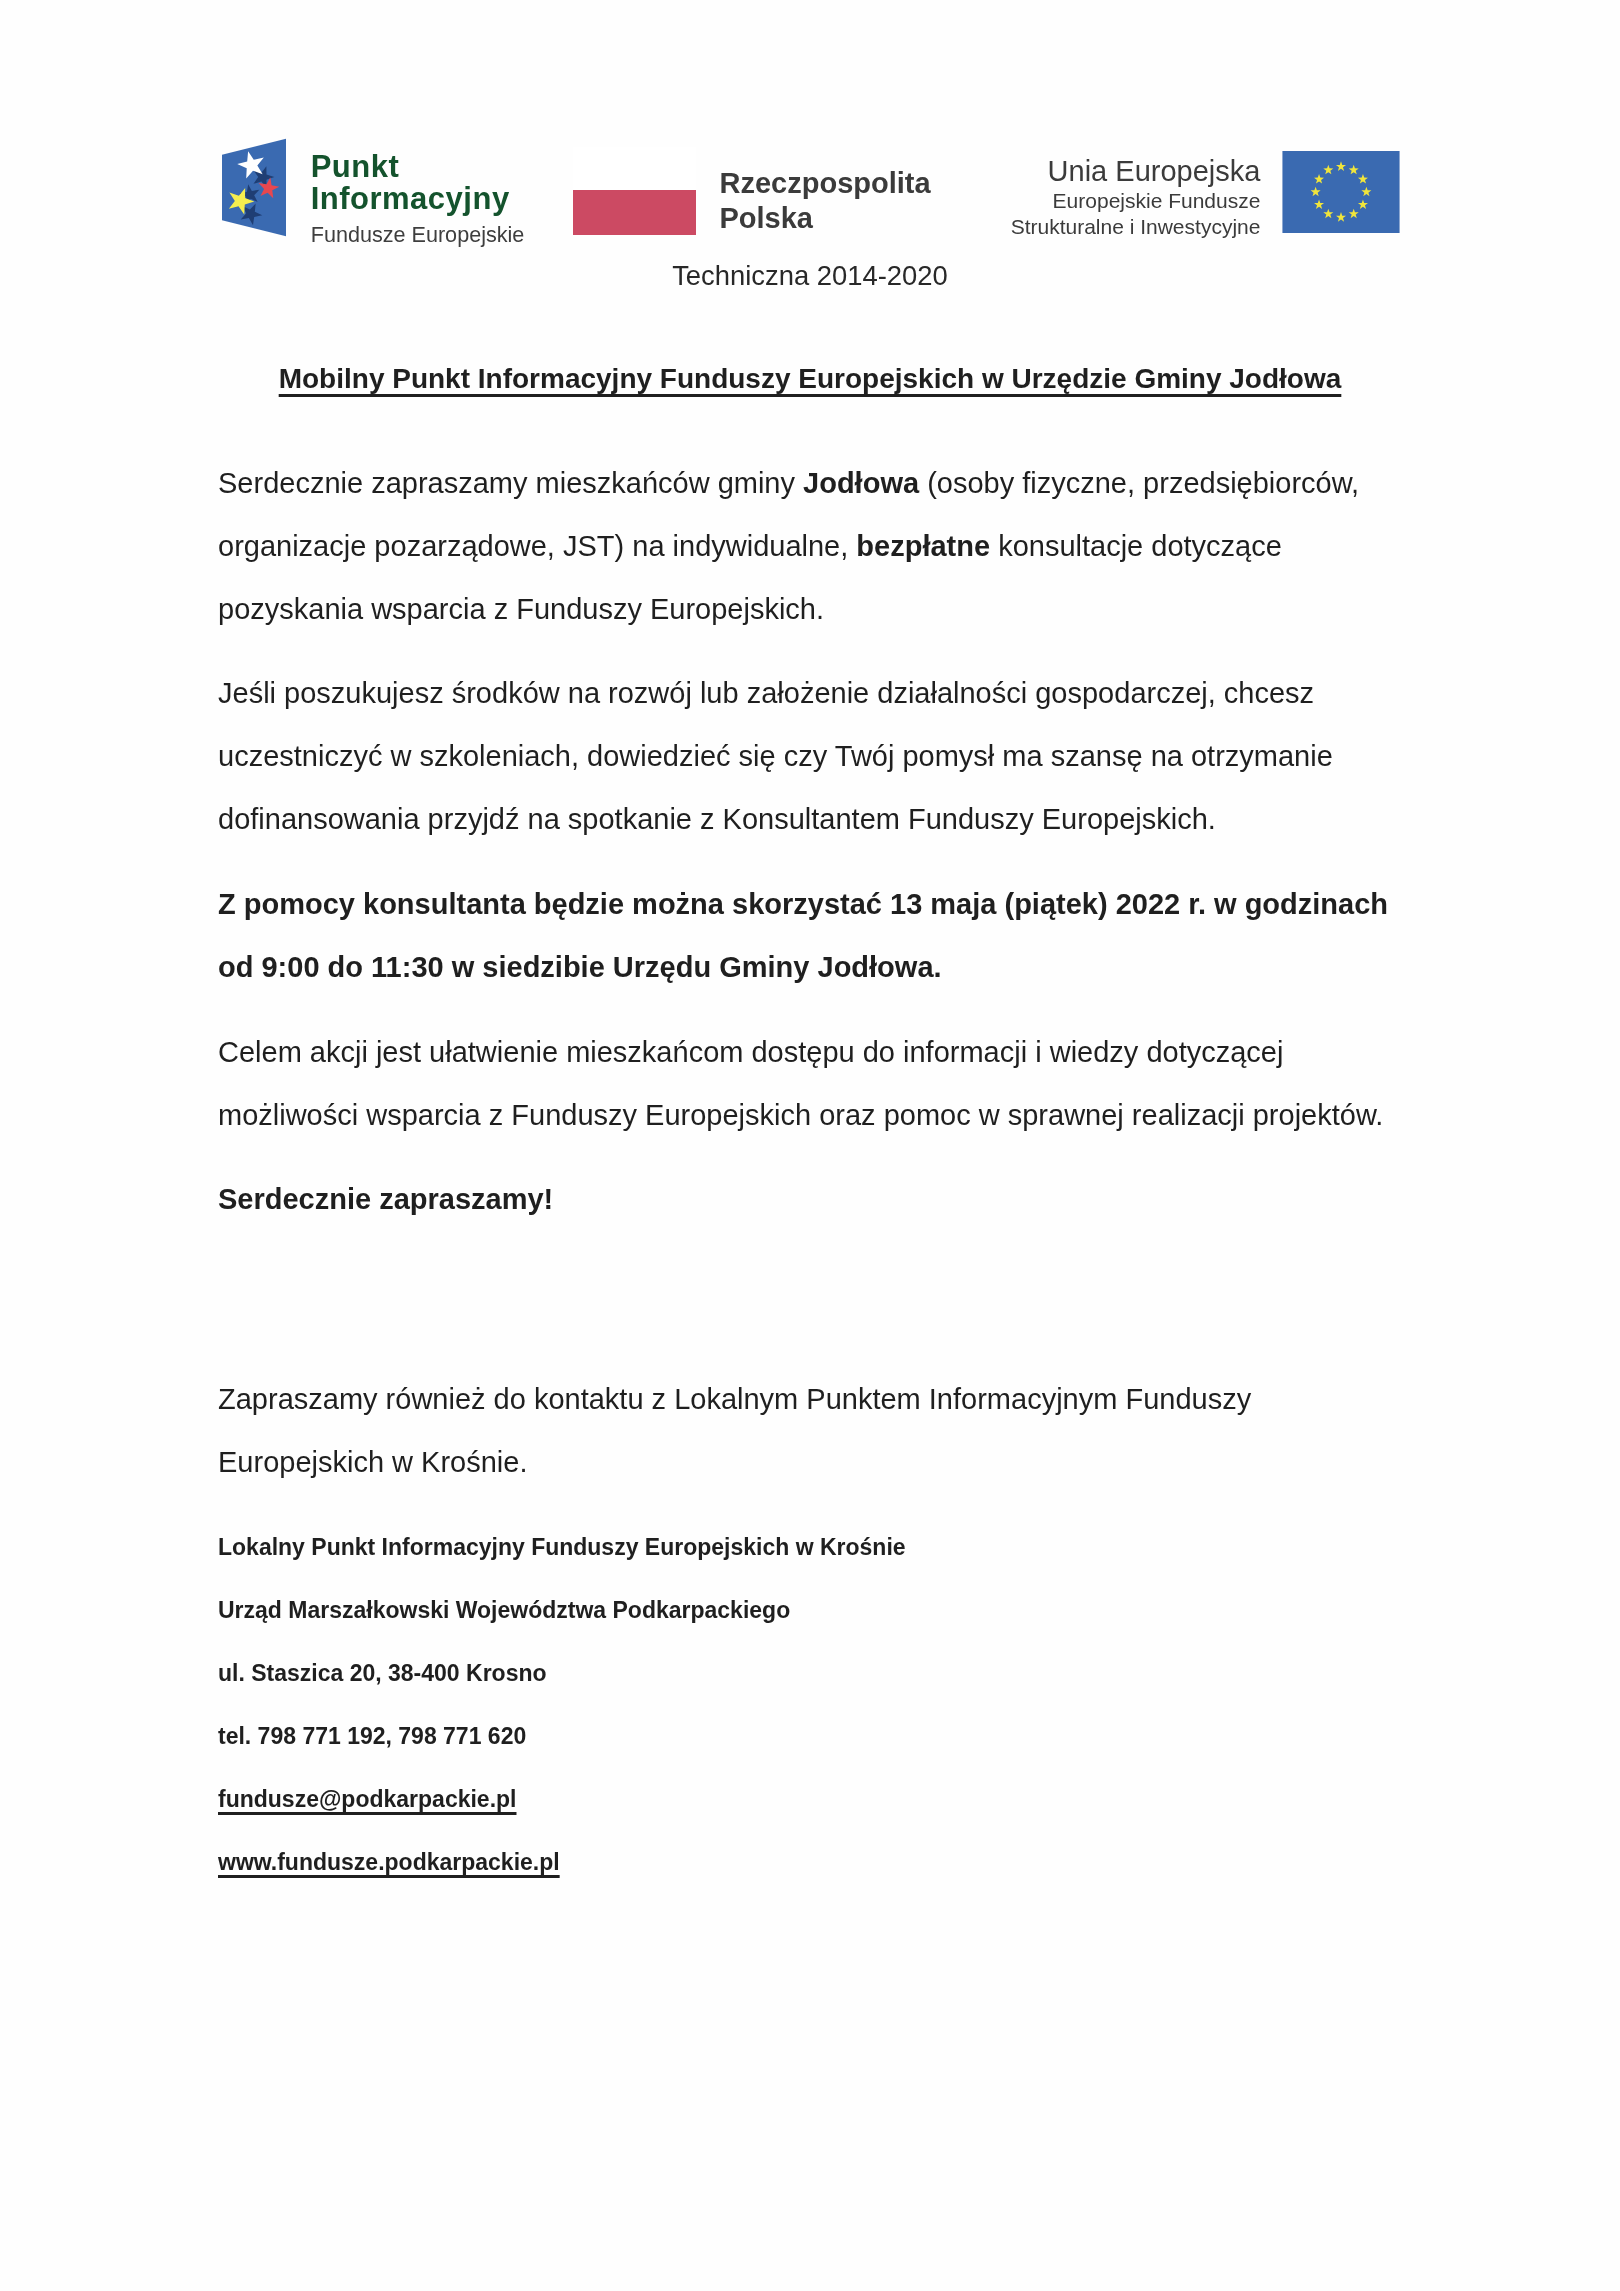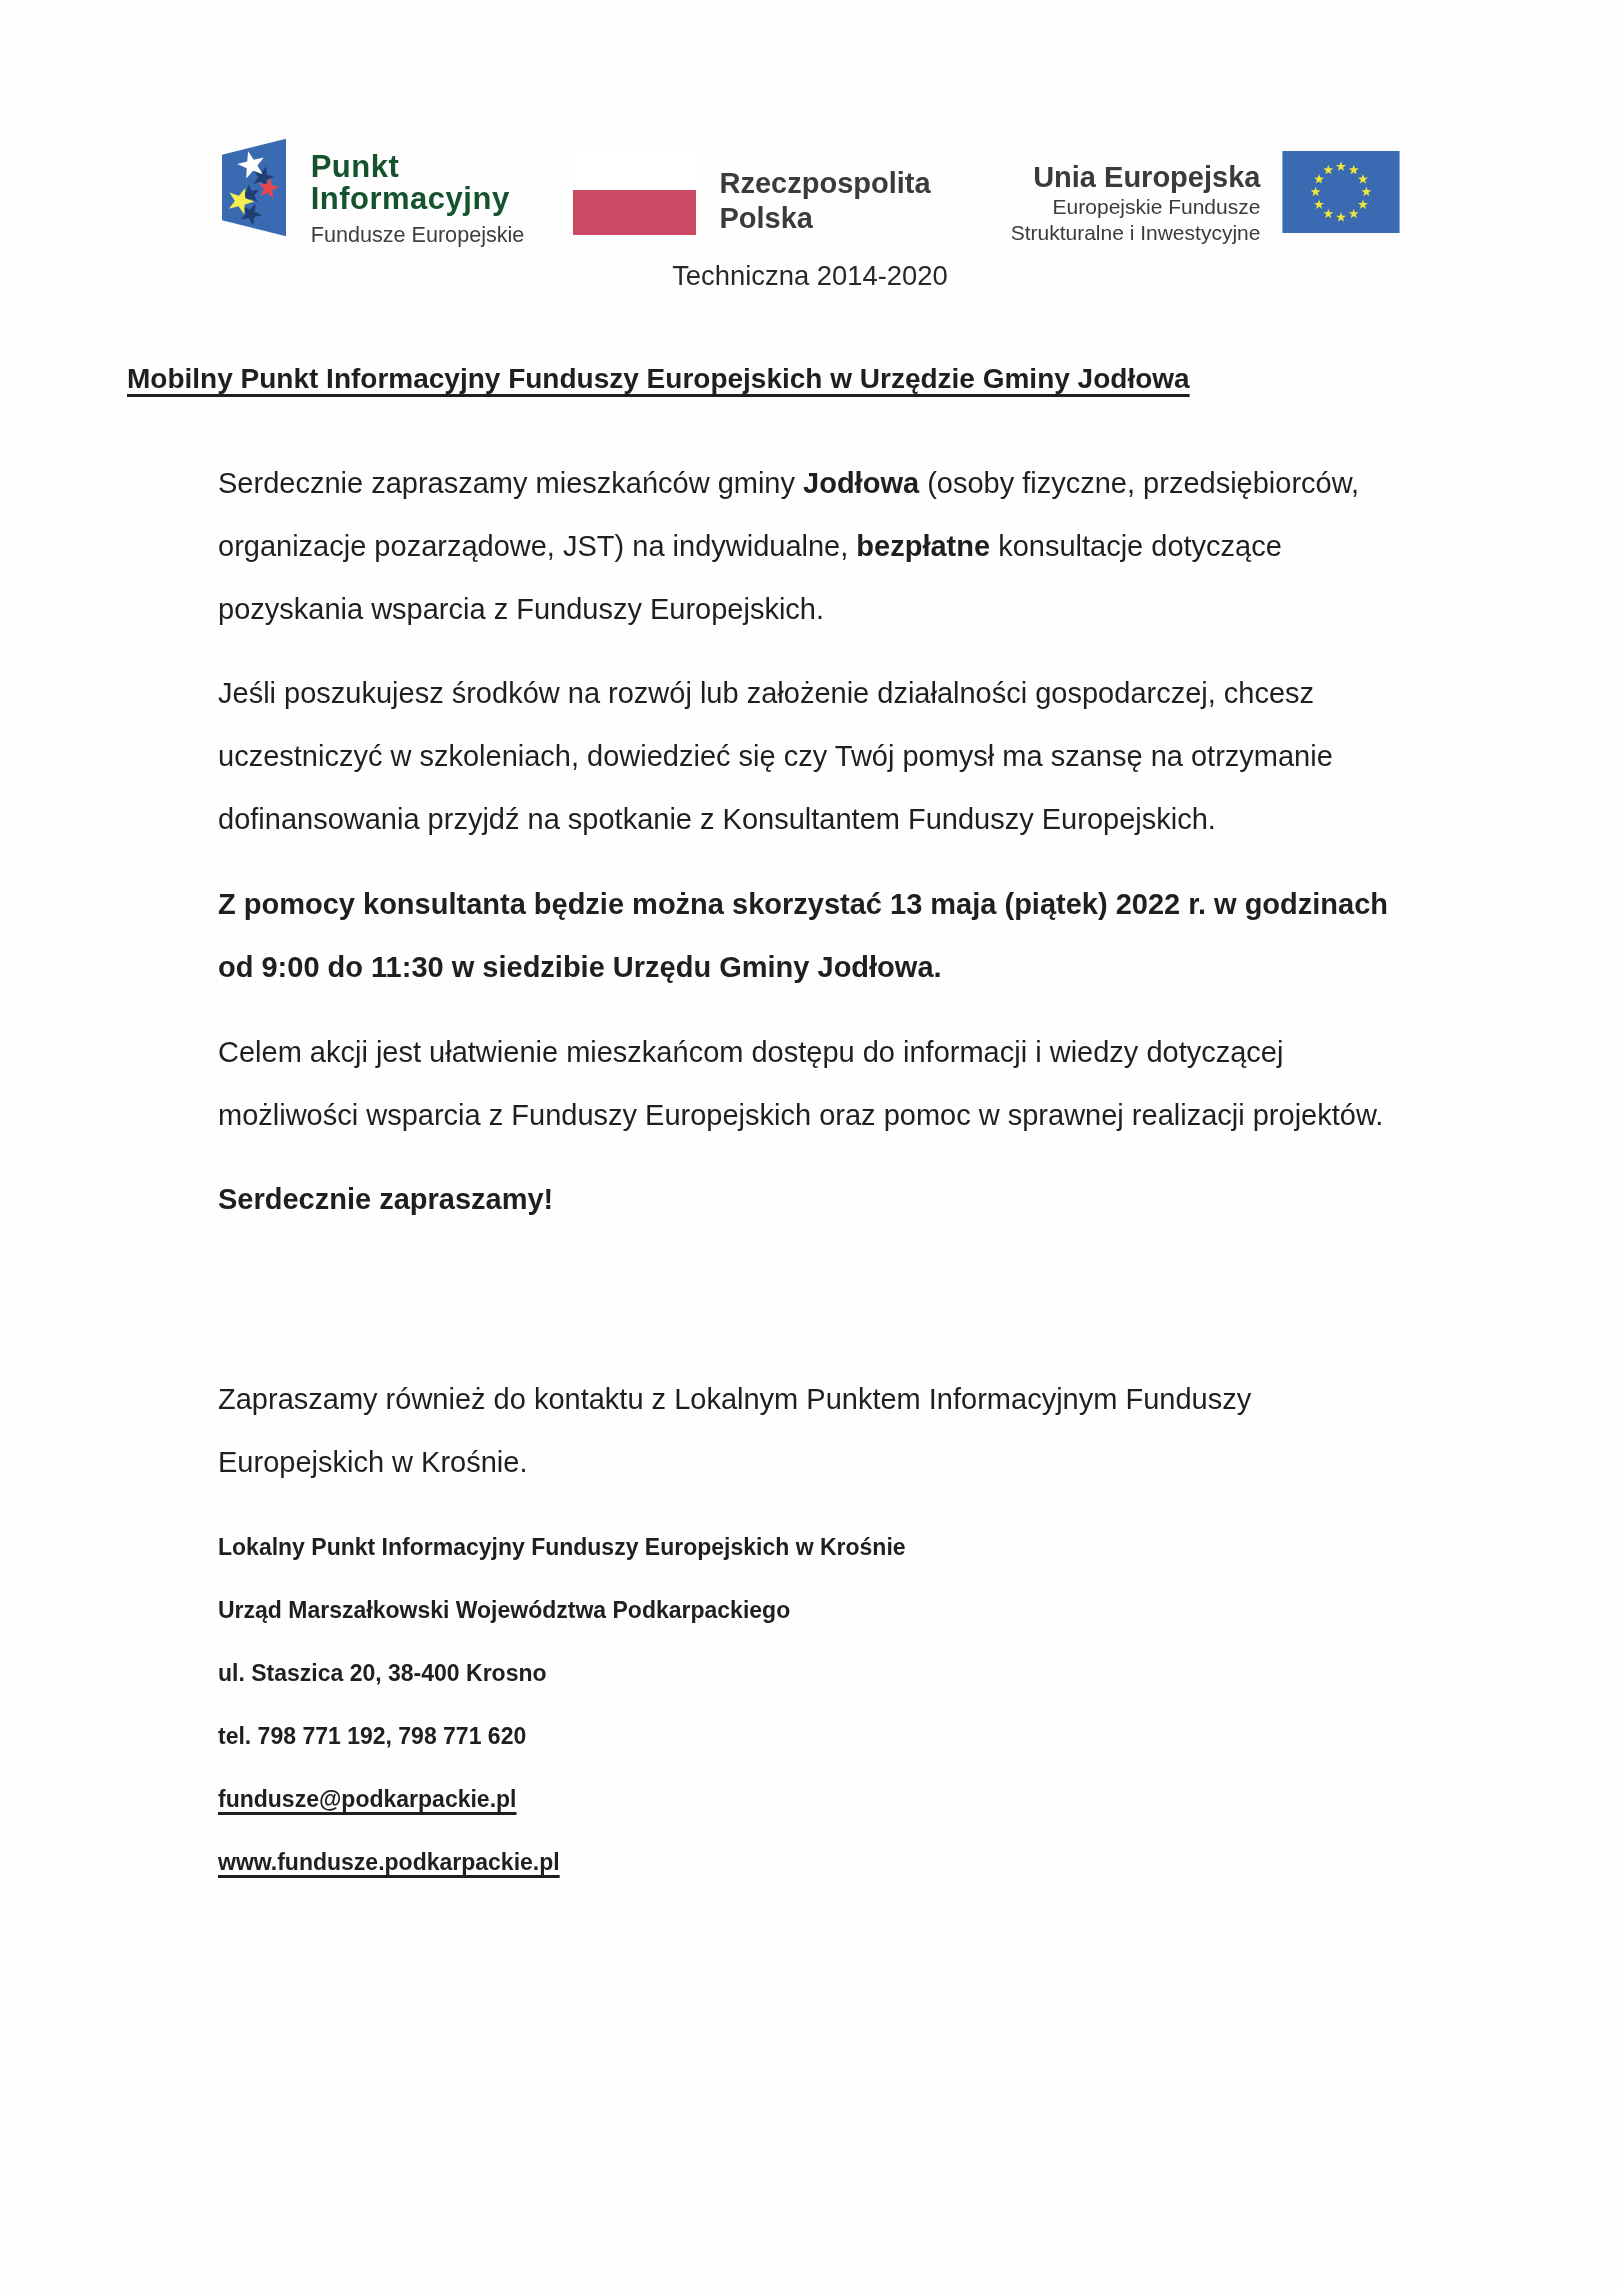--- a/index.html
+++ b/index.html
@@ -17,28 +17,28 @@
   .logo-right{position:absolute;right:220px;top:15.7px;}
   .fe-flag{width:80px;height:105px;display:block;}
   .fe-text{margin-left:16.7px;margin-top:15.7px;}
   .fe-title{font-size:31px;font-weight:600;line-height:32px;color:#14532d;letter-spacing:0.5px;}
   .fe-sub{font-size:21.6px;font-weight:400;margin-top:7px;color:#3e3e3e;}
   .pl-flag{width:123px;height:88px;flex:0 0 auto;}
   .pl-white{height:43px;background:#ffffff;}
   .pl-red{height:45px;background:#cc4a63;}
   .pl-text{margin-left:23.5px;margin-top:19.6px;font-size:29px;font-weight:600;line-height:35px;color:#3b3b3b;}
   .eu-text{text-align:right;margin-right:21.6px;margin-top:3.9px;}
-  .eu-title{font-size:29px;font-weight:700;line-height:33px;color:#3b3b3b;margin-top:6px;}
+  .eu-title{font-size:29px;font-weight:400;line-height:33px;color:#3b3b3b;}
   .eu-sub{font-size:21px;font-weight:400;line-height:26.5px;color:#3b3b3b;}
   .eu-flag{width:118px;height:82px;display:block;}
   
   .cofinance{margin-top:7.8px;text-align:center;font-size:27.4px;line-height:34px;color:#282828;}
   
   .doc-title{
-    margin:67px 127px 0;
+    margin:67px 127px 0;text-align:center;
     font-size:28px;font-weight:700;line-height:37px;
     text-decoration:underline;text-underline-offset:5.9px;text-decoration-thickness:2.5px;
   }
   
   .content{padding:0 201px 0 218px;}
   .para{font-size:29px;line-height:63px;margin:0 0 21.6px 0;}
   .para-first{margin-top:55px;}
   .big-gap{margin-top:137px;}
   .seg{font-weight:inherit;}
   .seg.b{font-weight:700;}

